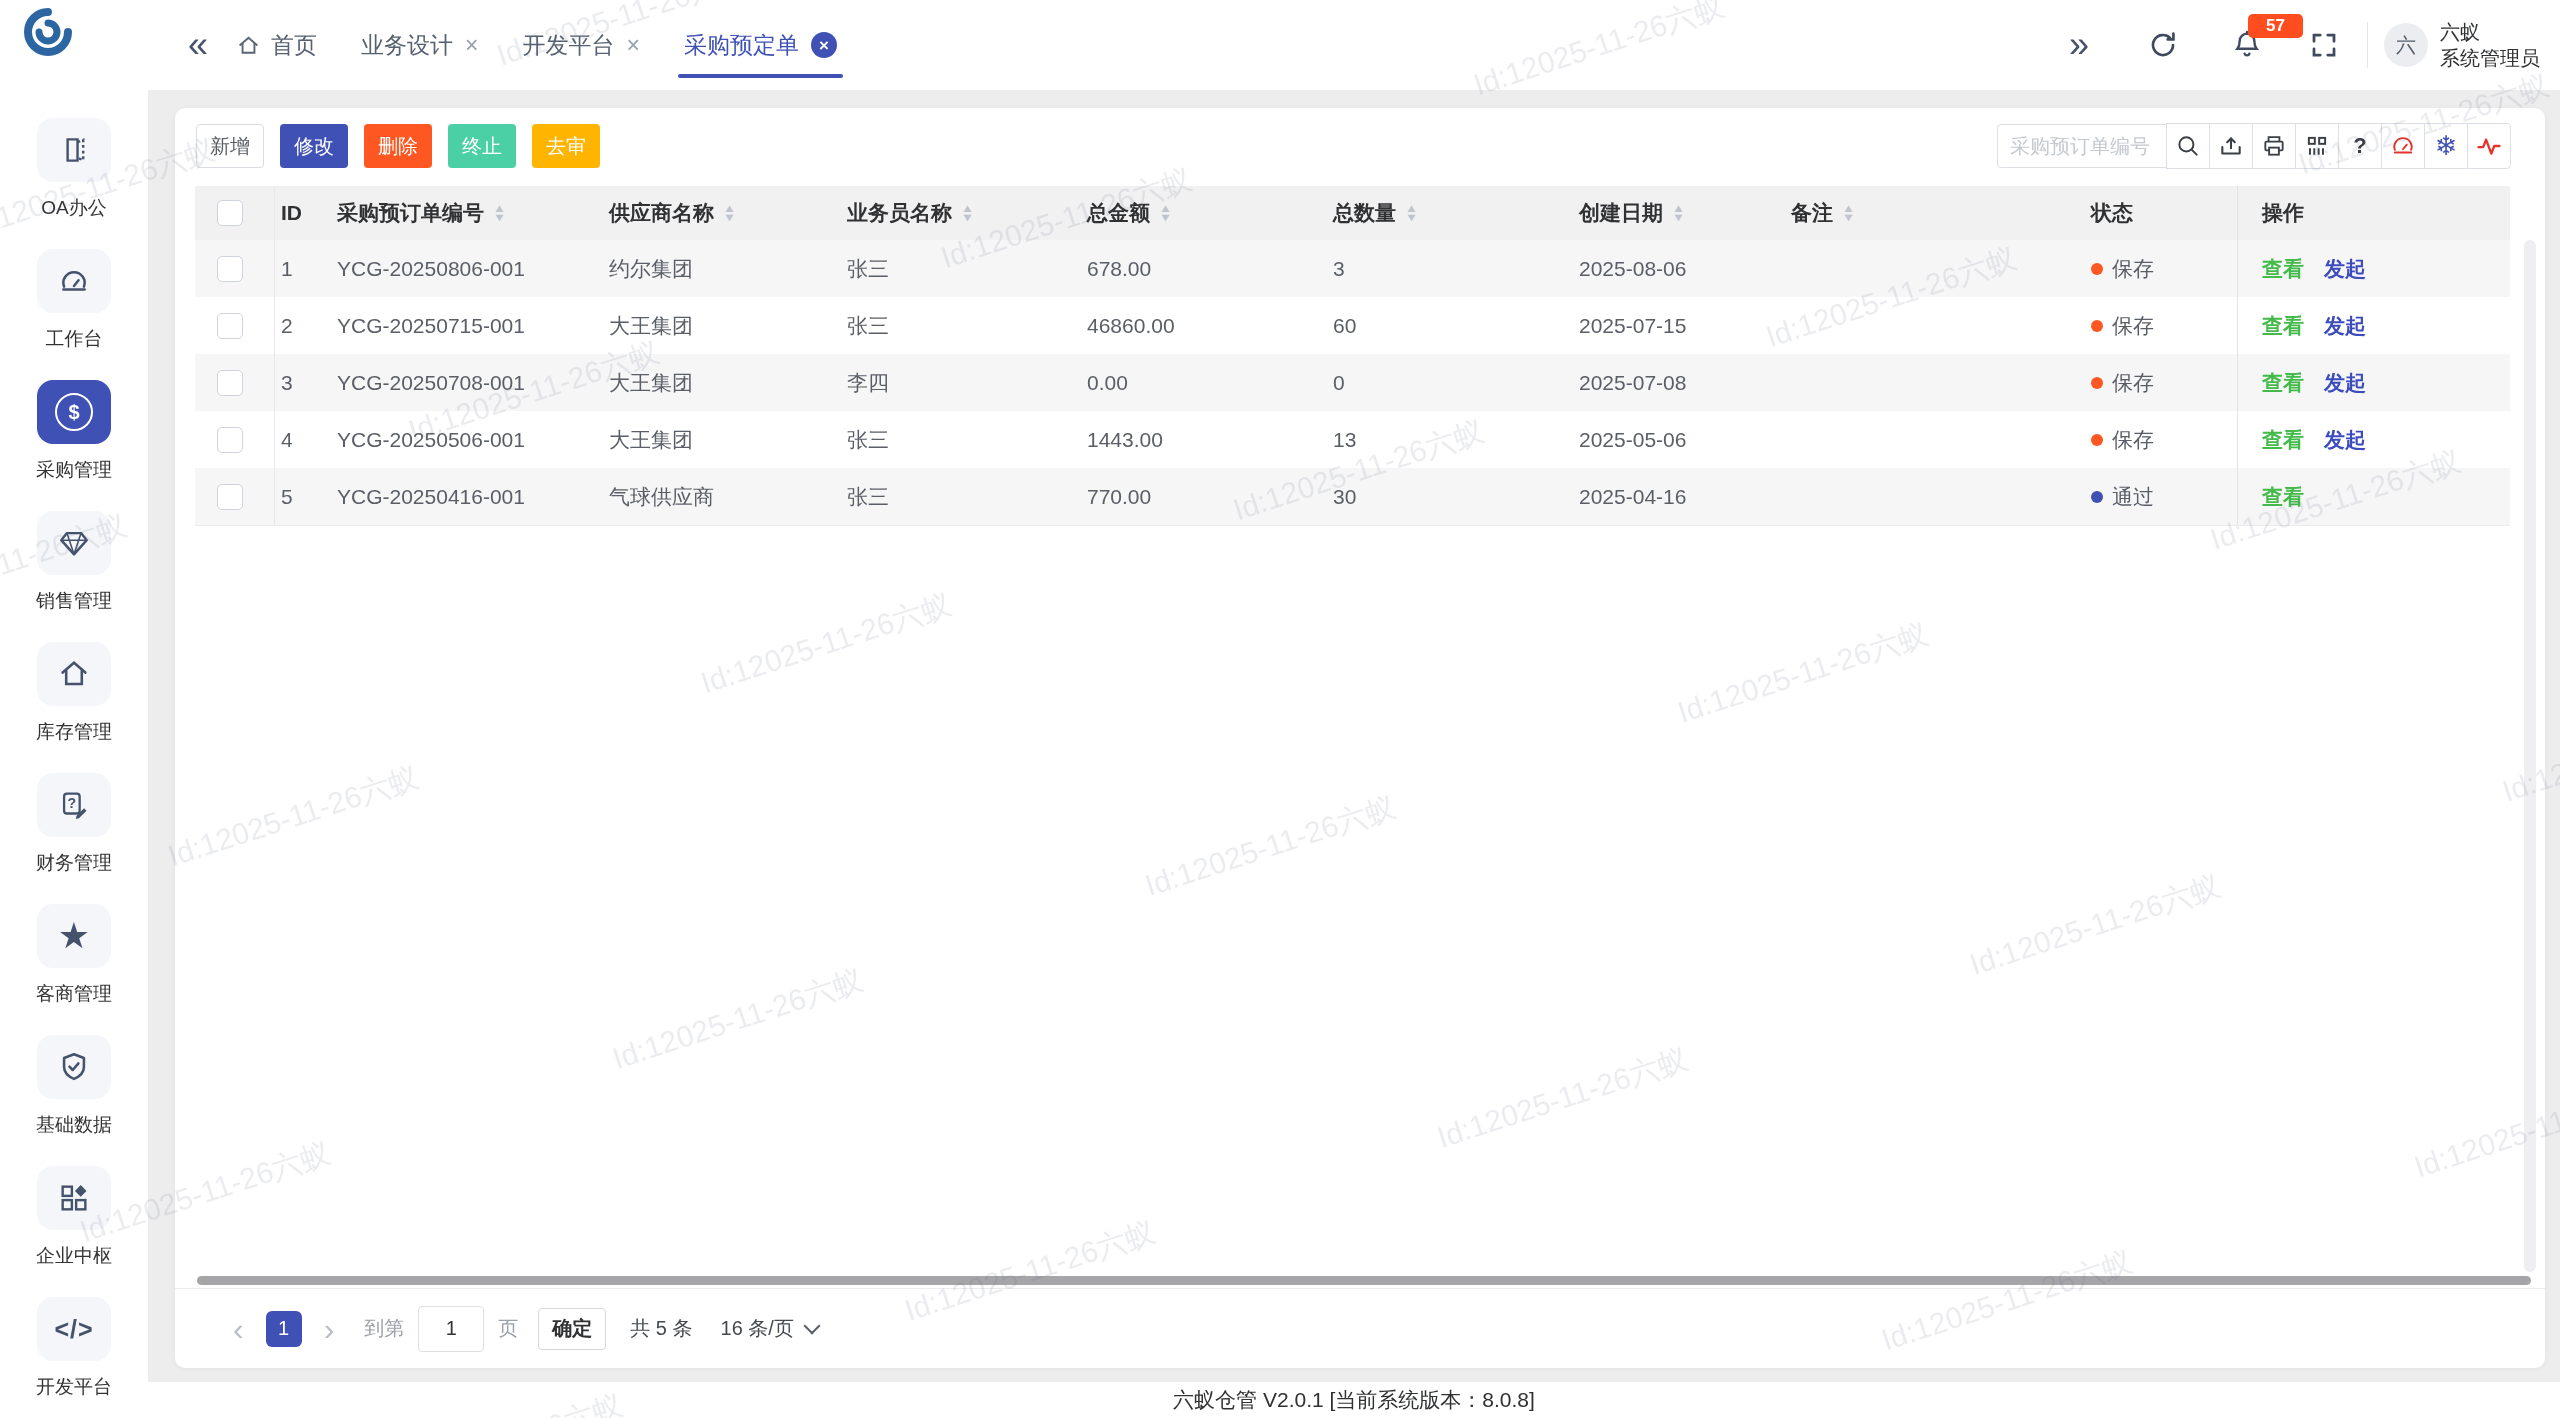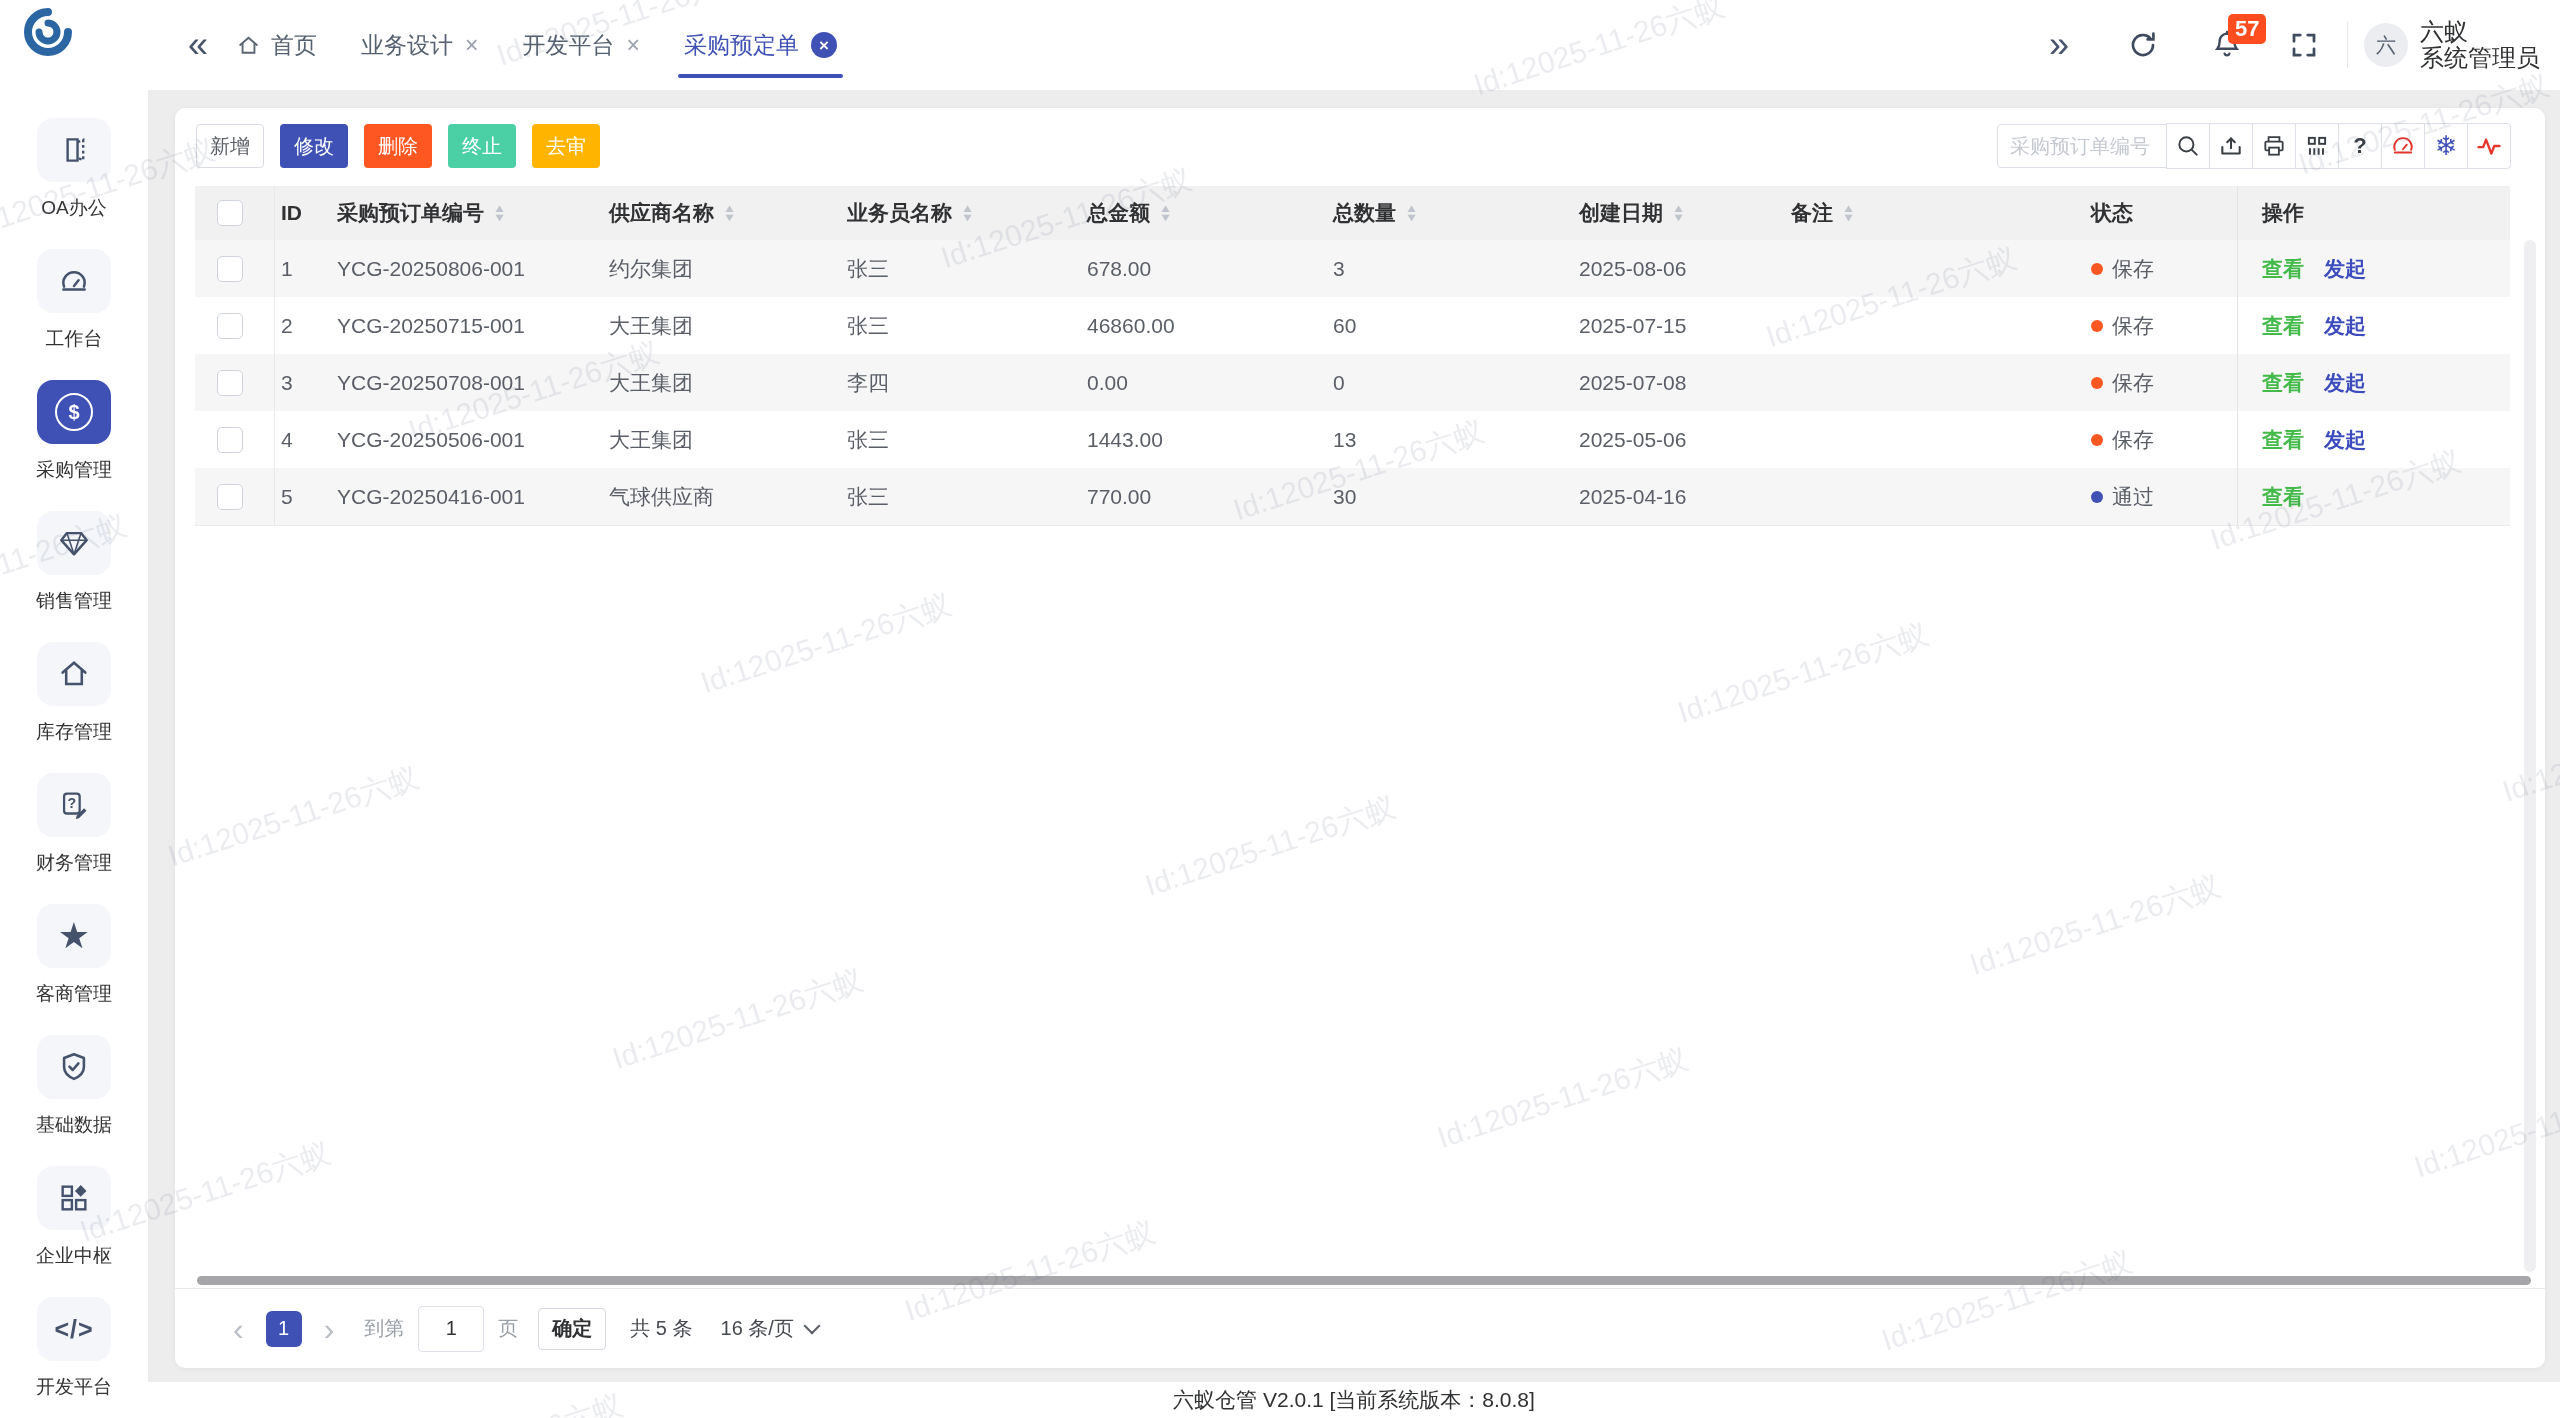--- a/index.html
+++ b/index.html
@@ -43,26 +43,26 @@
   .tab-home{display:flex;color:#5a6472}
   .tab-close{font-size:23px;color:#98a0ab;line-height:1;margin-left:2px}
   .tab-close.active-close{width:26px;height:26px;border-radius:50%;background:#3f51b5;color:#fff;
        display:flex;align-items:center;justify-content:center;font-size:17px;font-weight:700}
   .topbar-right{margin-left:auto;display:flex;align-items:center;margin-right:20px}
   .nav-chevron.expand{margin-right:58px}
   .tb-icon{color:#3f4a5e;cursor:pointer;position:relative;display:flex}
   .tb-icon.refresh{margin-right:52px}
   .tb-icon.bell{margin-right:46px}
   .tb-icon.fs{margin-right:28px}
-  .badge{position:absolute;top:-15px;left:17px;background:#ff4d1f;color:#fff;font-size:22px;
-         font-weight:700;padding:2px 7px;border-radius:5px;line-height:1.2}
+  .badge{position:absolute;top:-15px;left:17px;background:#ff4d1f;color:#fff;font-size:17px;
+         font-weight:700;padding:2px 18px;border-radius:5px;line-height:1.2}
   .vdiv{width:1px;height:46px;background:#e6e6e6;margin-right:16px}
   .avatar{width:44px;height:44px;border-radius:50%;background:#ebedf0;color:#55606e;display:flex;
           align-items:center;justify-content:center;font-size:20px;cursor:pointer;margin-right:12px}
-  .uname{display:flex;flex-direction:column;font-size:24px;color:#303133;line-height:26px;cursor:pointer}
+  .uname{display:flex;flex-direction:column;font-size:20px;color:#303133;line-height:26px;cursor:pointer}
 
   
   main{position:absolute;left:148px;right:0;top:90px;bottom:36px;background:#ededee;z-index:1}
   .card{position:absolute;left:27px;right:15px;top:18px;bottom:14px;background:#fff;
         border-radius:10px;box-shadow:0 1px 6px rgba(0,0,0,.05)}
 
   .toolbar{position:absolute;left:21px;right:34px;top:14px;height:48px;display:flex;align-items:center}
   #action-buttons{display:flex;gap:16px}
   .btn{height:44px;padding:0 13px;border-radius:4px;font-size:20px;border:1px solid transparent;
        cursor:pointer;color:#fff;font-family:inherit}

